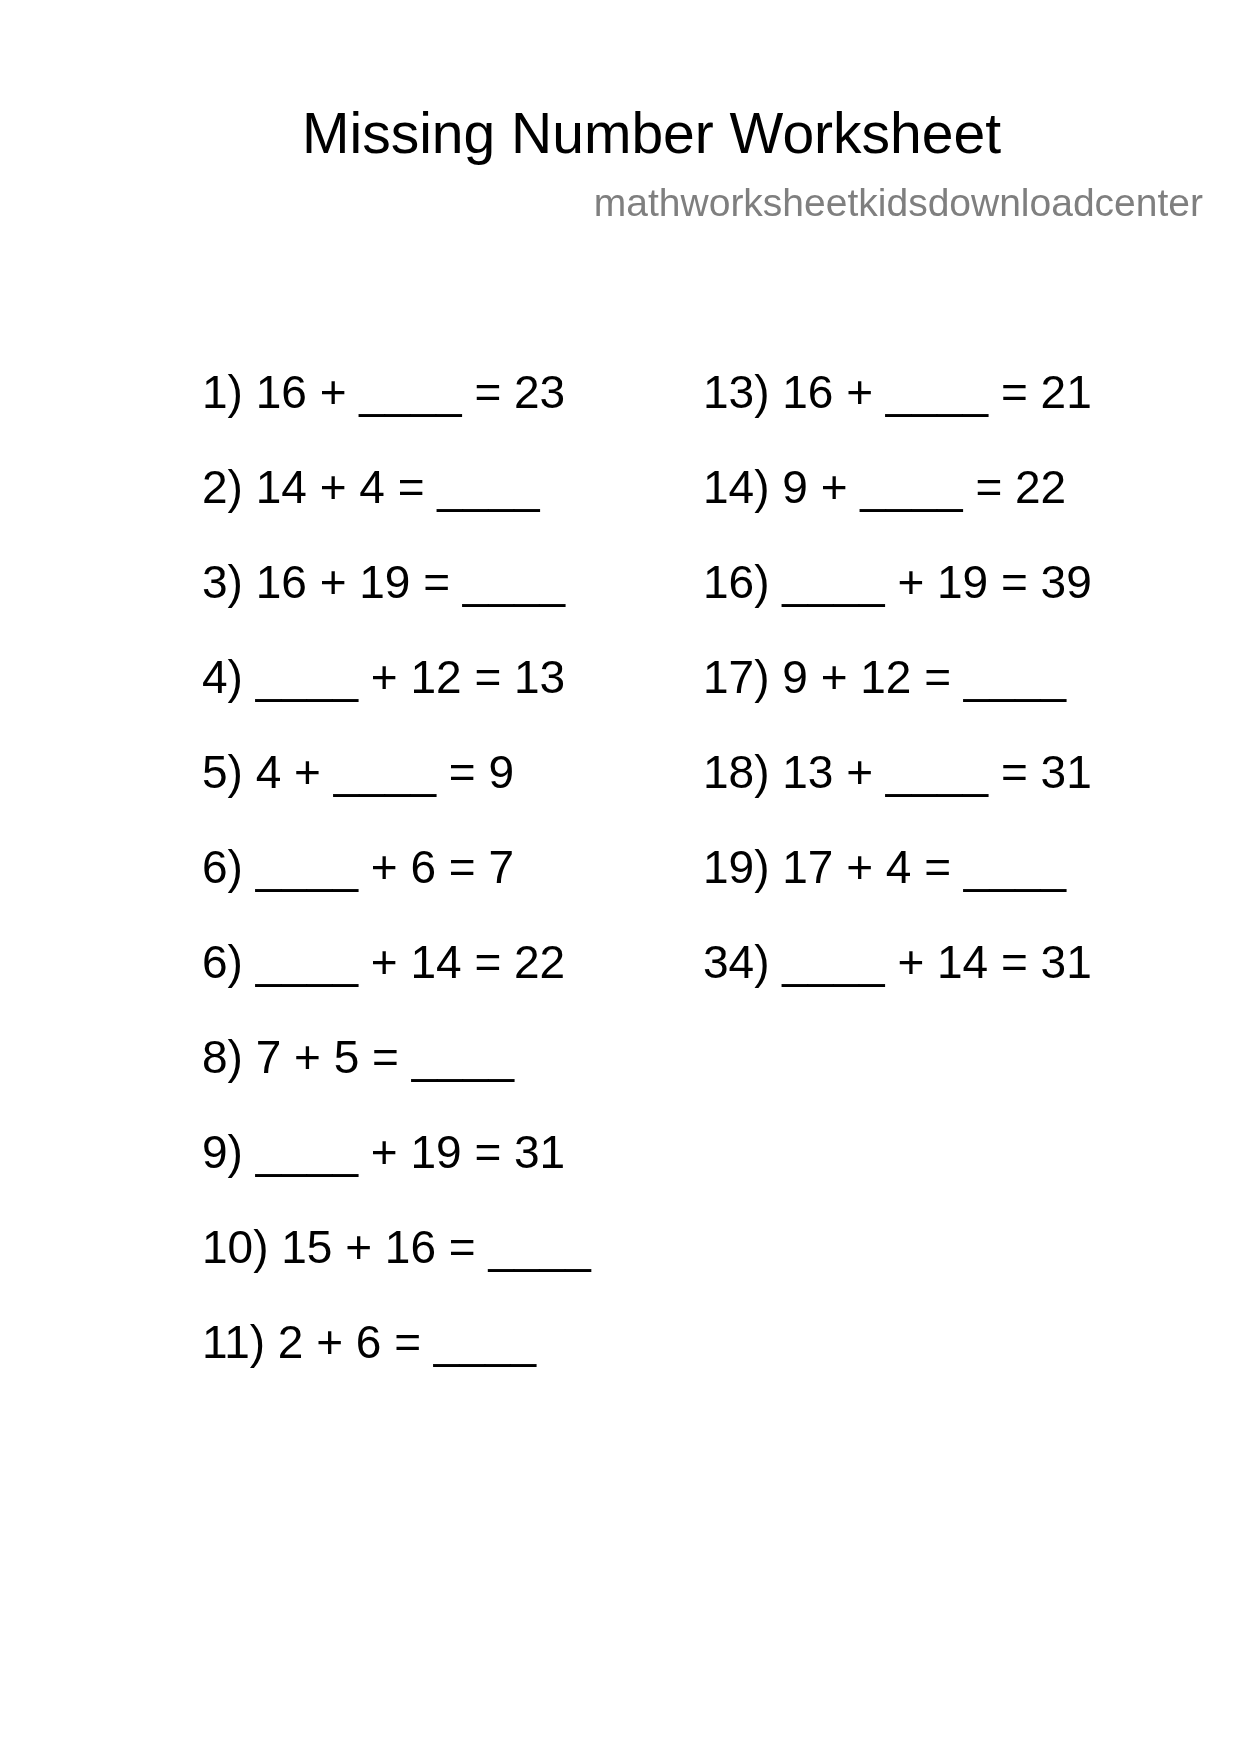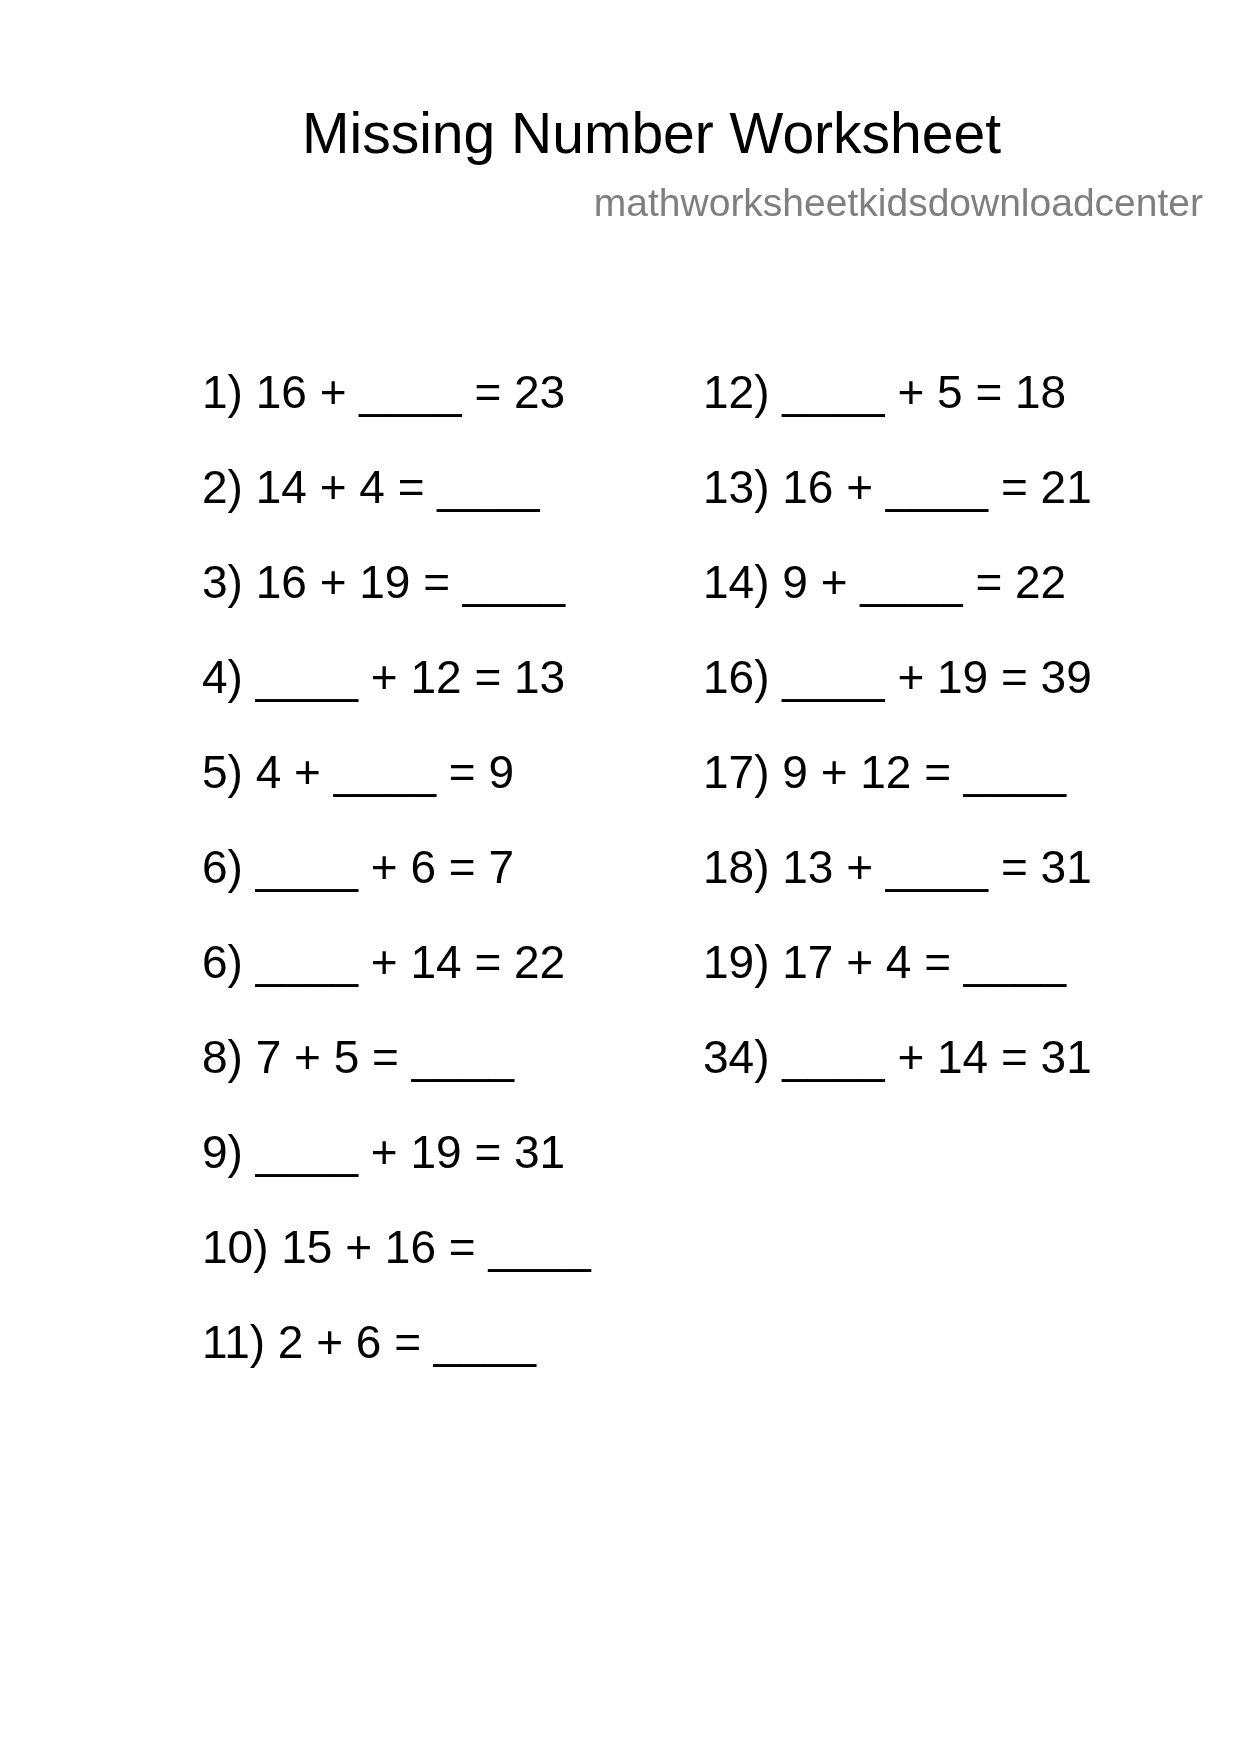--- a/index.html
+++ b/index.html
@@ -68,21 +68,20 @@
   <div class="problem">5) 4 + ____ = 9</div>
   <div class="problem">6) ____ + 6 = 7</div>
   <div class="problem">6) ____ + 14 = 22</div>
   <div class="problem">8) 7 + 5 = ____</div>
   <div class="problem">9) ____ + 19 = 31</div>
   <div class="problem">10) 15 + 16 = ____</div>
   <div class="problem">11) 2 + 6 = ____</div>
 </div>
 
 <div class="col col-right">
-  <div class="problem">12) ____ + 5 = 18</div>
   <div class="problem">13) 16 + ____ = 21</div>
   <div class="problem">14) 9 + ____ = 22</div>
   <div class="problem">16) ____ + 19 = 39</div>
   <div class="problem">17) 9 + 12 = ____</div>
   <div class="problem">18) 13 + ____ = 31</div>
   <div class="problem">19) 17 + 4 = ____</div>
   <div class="problem">34) ____ + 14 = 31</div>
 </div>
 
 </body></html>

